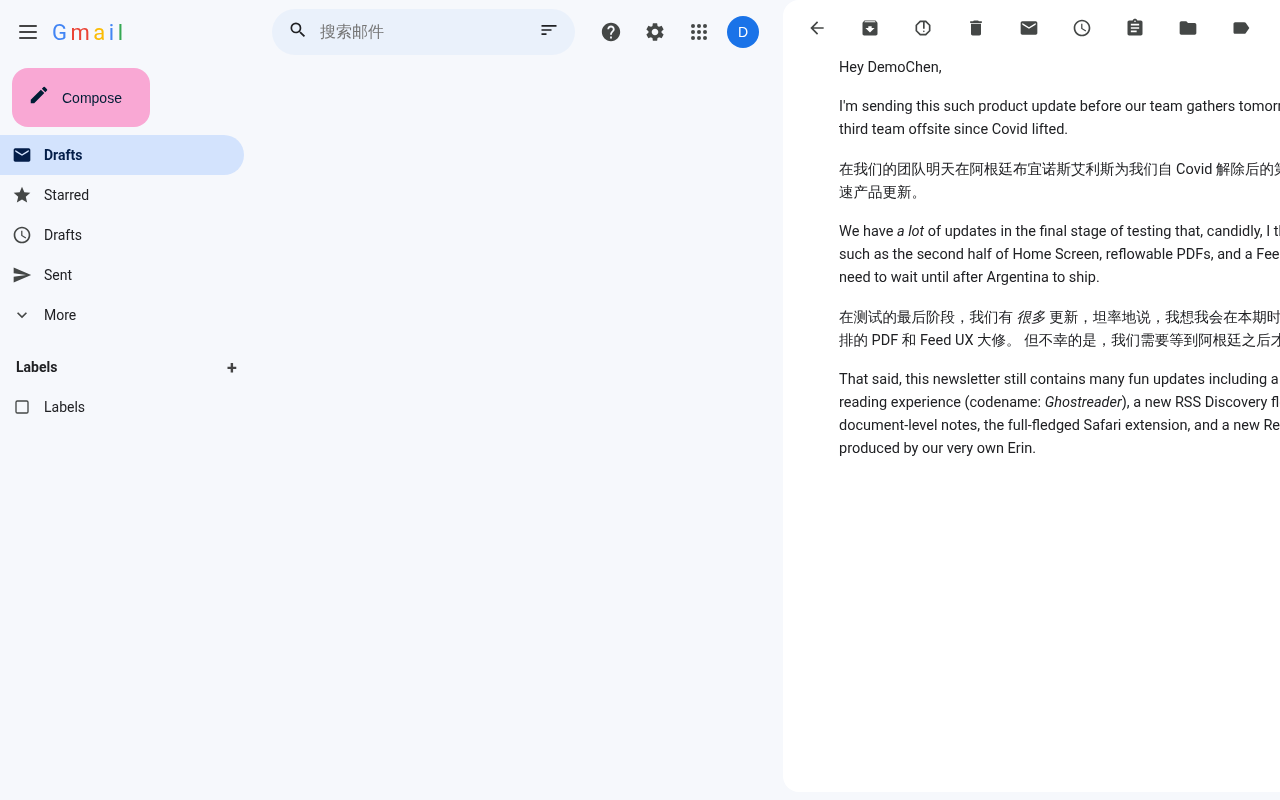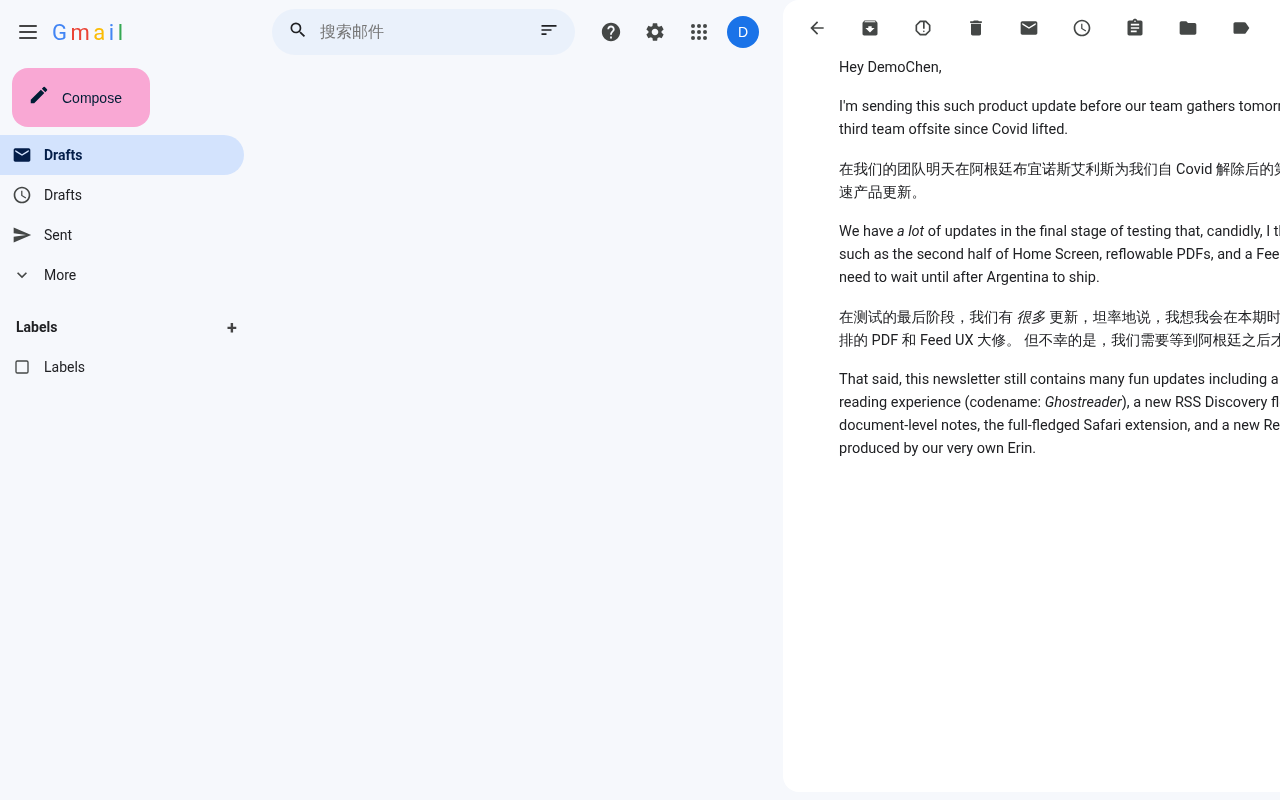--- a/index.html
+++ b/index.html
@@ -357,20 +357,28 @@
 
   <div class="nav-item active">
     <span class="nav-icon">
       <svg width="20" height="20" viewBox="0 0 24 24" fill="none">
           <path d="M20 4H4c-1.1 0-2 .9-2 2v12c0 1.1.9 2 2 2h16c1.1 0 2-.9 2-2V6c0-1.1-.9-2-2-2zm0 4l-8 5-8-5V6l8 5 8-5v2z" fill="#041e49"></path>
         </svg>
     </span>
     <span>Drafts</span>
   </div>
 
+  <div class="nav-item">
+    <span class="nav-icon">
+      <svg width="20" height="20" viewBox="0 0 24 24" fill="none">
+          <path d="M12 17.27L18.18 21l-1.64-7.03L22 9.24l-7.19-.61L12 2 9.19 8.63 2 9.24l5.46 4.73L5.82 21z" fill="#444746"></path>
+        </svg>
+    </span>
+    <span>Starred</span>
+  </div>
 
   <div class="nav-item">
     <span class="nav-icon">
       <svg width="20" height="20" viewBox="0 0 24 24" fill="none">
           <path d="M11.99 2C6.47 2 2 6.48 2 12s4.47 10 9.99 10C17.52 22 22 17.52 22 12S17.52 2 11.99 2zM12 20c-4.42 0-8-3.58-8-8s3.58-8 8-8 8 3.58 8 8-3.58 8-8 8zm.5-13H11v6l5.25 3.15.75-1.23-4.5-2.67V7z" fill="#444746"></path>
         </svg>
     </span>
     <span>Drafts</span>
   </div>
 

